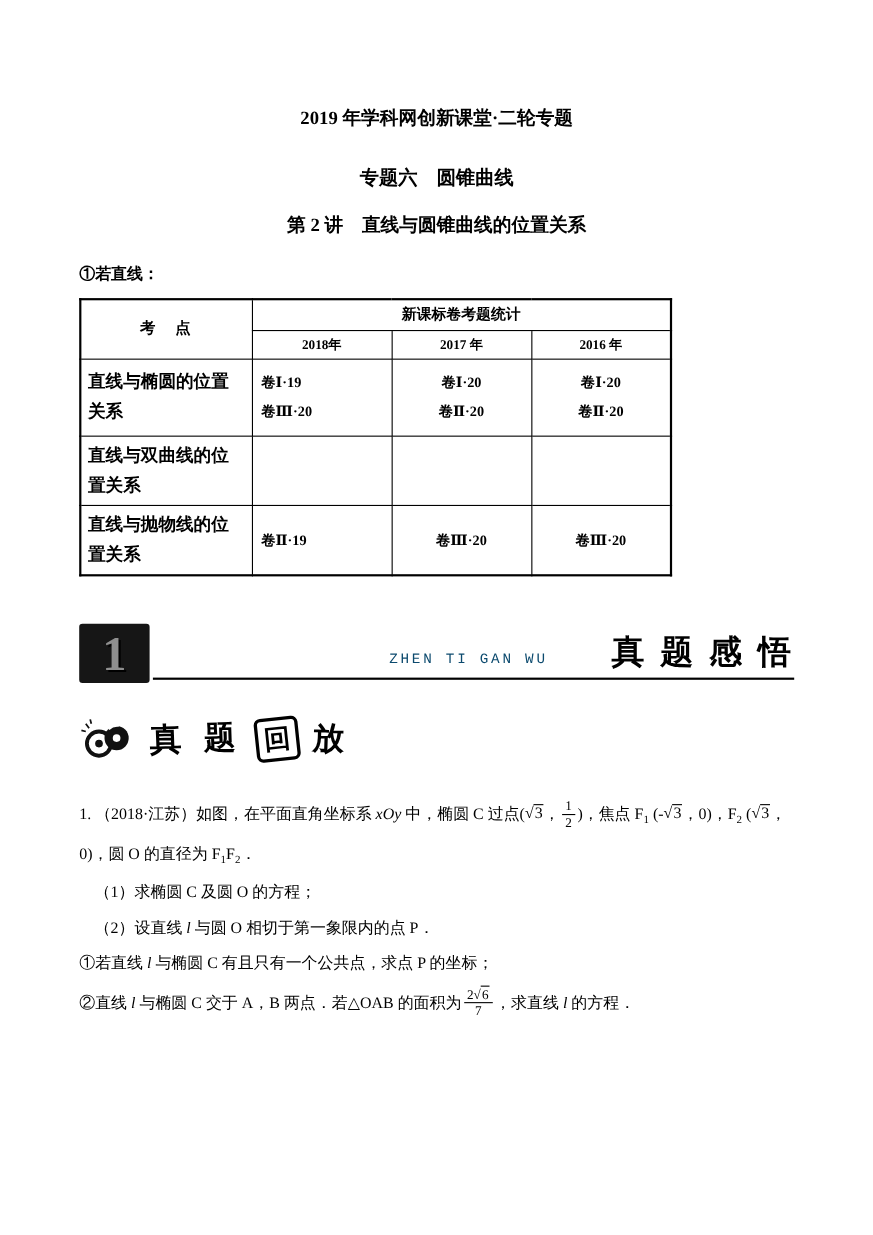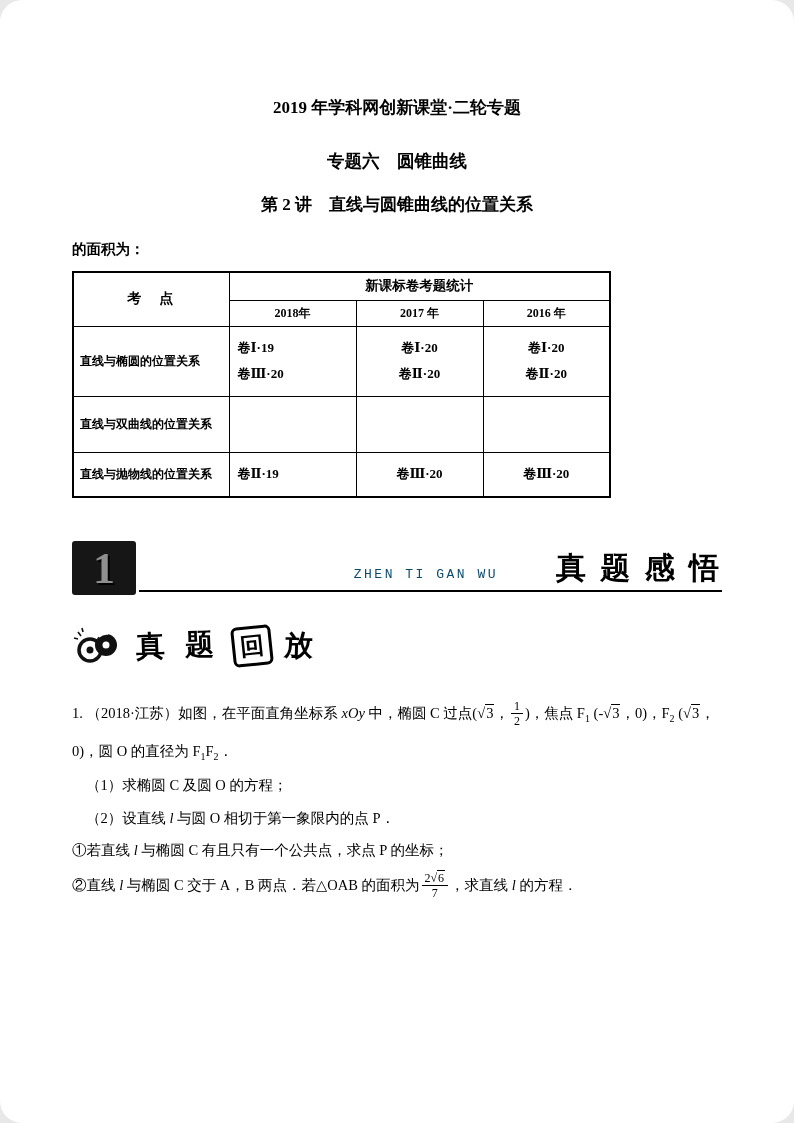--- a/index.html
+++ b/index.html
@@ -6,21 +6,20 @@
   html, body { background: #e8e8e8; }
   .page {
     width: 794px; height: 1123px;
     margin: 0 auto;
     background: #ffffff;
     position: relative;
     overflow: hidden;
     font-family: "Liberation Serif", "DejaVu Serif", serif;
     color: #000;
     padding: 96px 72px 0 72px;
-    border-radius: 22px;
   }
   
   .title { text-align: center; font-weight: bold; font-size: 17px; }
   .title-1 { margin-bottom: 30px; }
   .title-2 { margin-bottom: 20px; font-size: 17.5px; }
   .title-3 { margin-bottom: 24px; font-size: 17px; }
   .intro-label { font-weight: bold; font-size: 14.5px; margin-bottom: 12px; }
 
   
   table.exam-table {
@@ -33,21 +32,21 @@
   table.exam-table td, table.exam-table th {
     border: 1px solid #000;
     vertical-align: middle;
     font-weight: bold;
   }
   .col-exam { width: 156px; }
   .col-y { width: 127px; }
   .th-exam { font-size: 14px; text-align: center; letter-spacing: 2px; }
   .th-stats { font-size: 13.5px; text-align: center; height: 28px; }
   .th-year { font-size: 12px; text-align: center; height: 26px; font-weight: normal; }
-  .td-name { font-size: 12px; text-align: left; padding: 4px 6px; line-height: 1.7; }
+  .td-name { font-size: 16px; text-align: left; padding: 4px 6px; line-height: 1.7; }
   .td-val { font-size: 13px; line-height: 2.0; }
   .td-val.left { text-align: left; padding-left: 8px; }
   .td-val.center { text-align: center; }
   .row-ellipse { height: 70px; }
   .row-hyperbola { height: 56px; }
   .row-parabola { height: 45px; padding-left: 38px; }
 
   
   .banner { display: flex; align-items: flex-end; margin-top: 40px; }
   .banner-num {
@@ -122,21 +121,21 @@
 </style>
 </head>
 <body>
 
 <div class="page">
 
   <div class="title title-1">2019 年学科网创新课堂·二轮专题</div>
   <div class="title title-2">专题六　圆锥曲线</div>
   <div class="title title-3">第 2 讲　直线与圆锥曲线的位置关系</div>
 
-  <div class="intro-label">的面积为：</div>
+  <div class="intro-label">①若直线：</div>
 
   <table class="exam-table">
     <colgroup>
       <col class="col-exam">
         <col class="col-y">
         <col class="col-y">
         <col class="col-y">
     </colgroup>
     <tbody>
         <tr>

